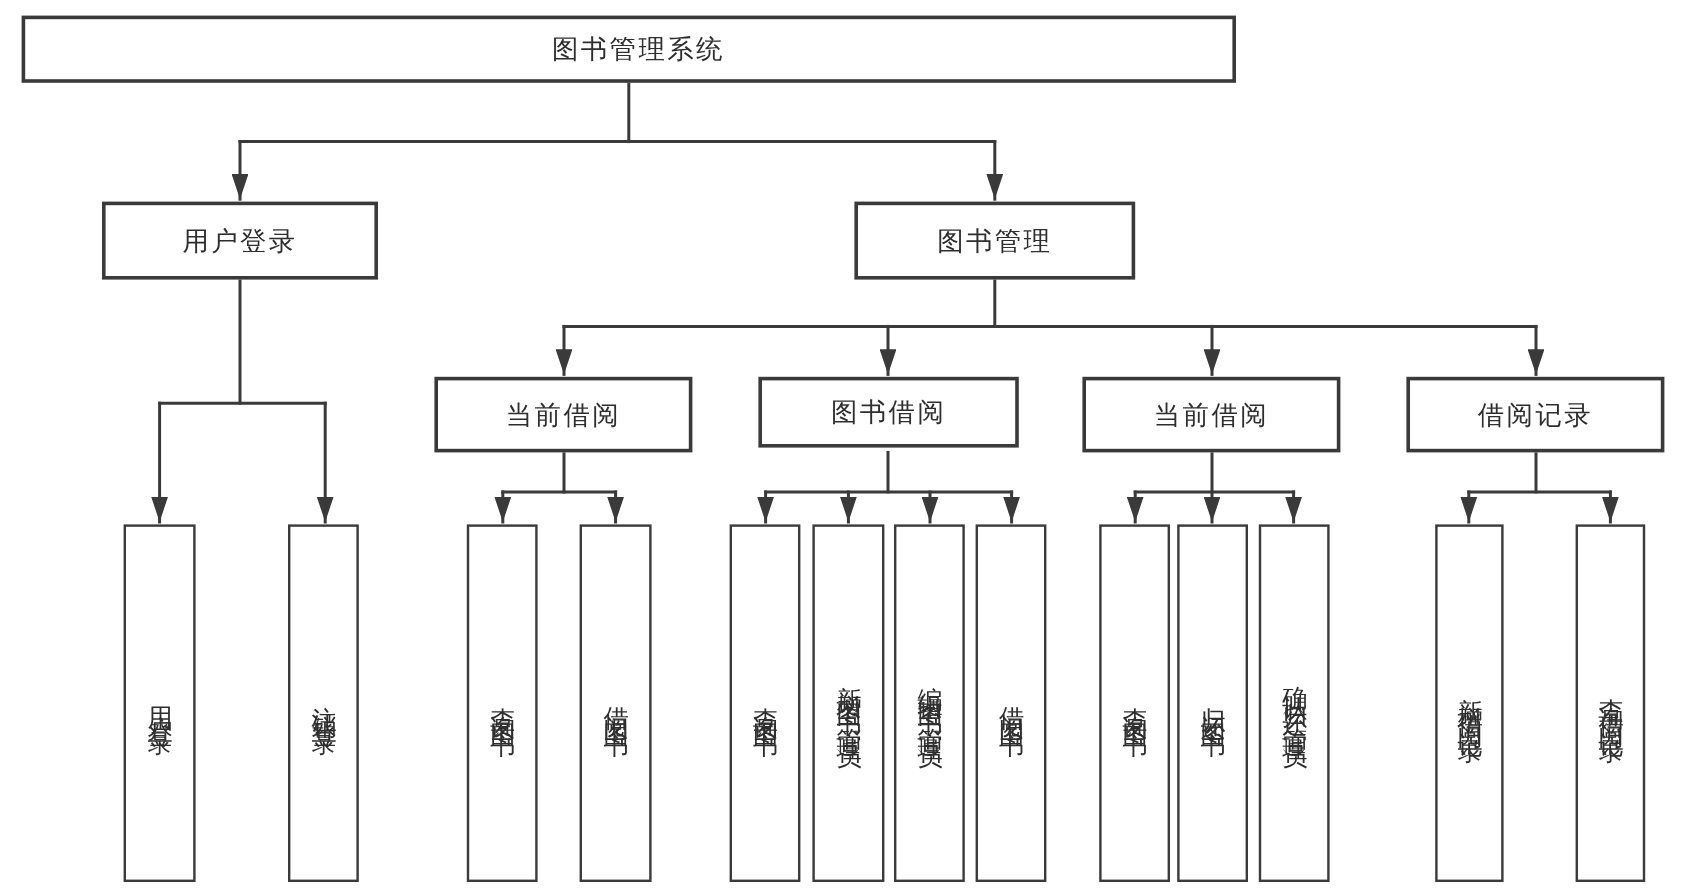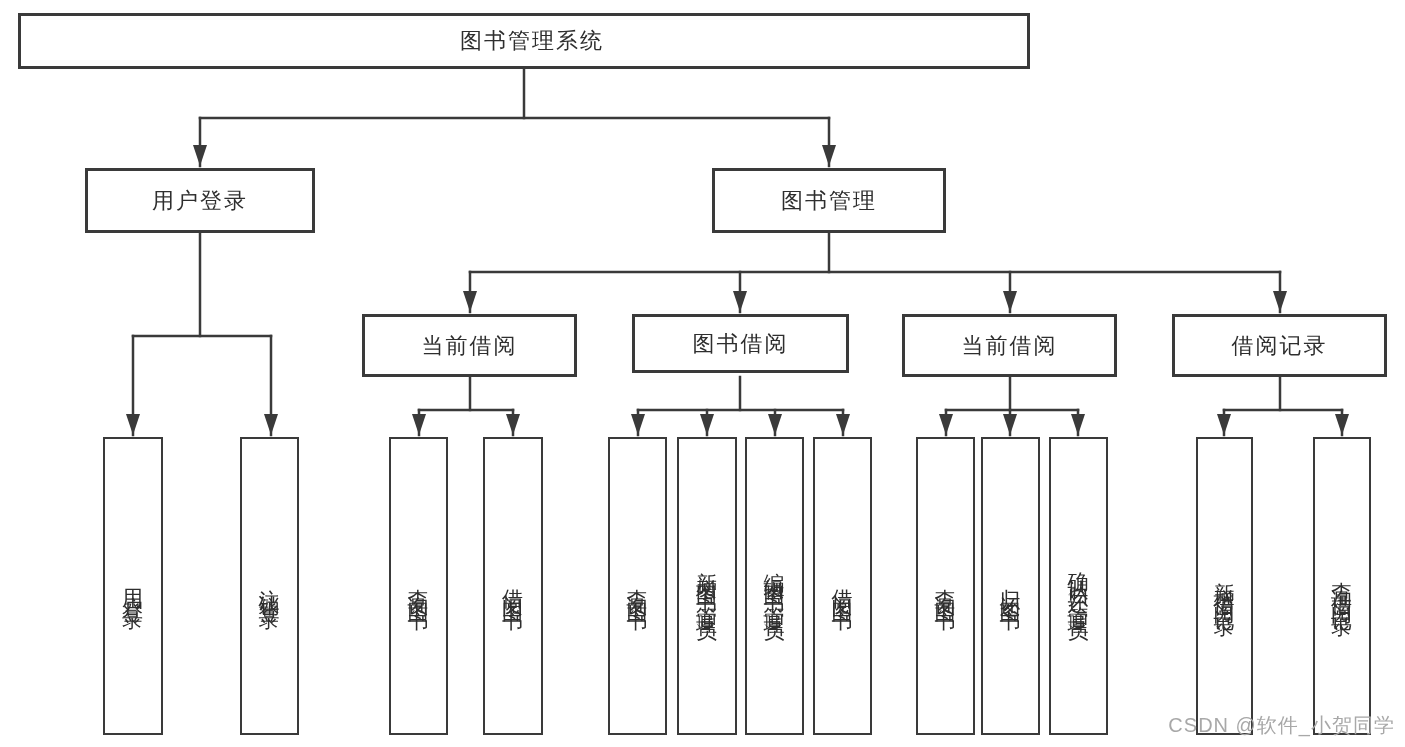--- a/index.html
+++ b/index.html
@@ -150,14 +150,13 @@
   <div class="node leaf" style="left:1049px;top:437px;width:59px;height:298px;">
     <span class="vtext">确认归还（管理员）</span>
   </div>
   <div class="node leaf" style="left:1196px;top:437px;width:57px;height:298px;">
     <span class="vtext">新增借阅记录</span>
   </div>
   <div class="node leaf" style="left:1313px;top:437px;width:58px;height:298px;">
     <span class="vtext">查询借阅记录</span>
   </div>
 
-  <div class="watermark">CSDN @软件_小贺同学</div>
 </div>
 
 </body></html>

